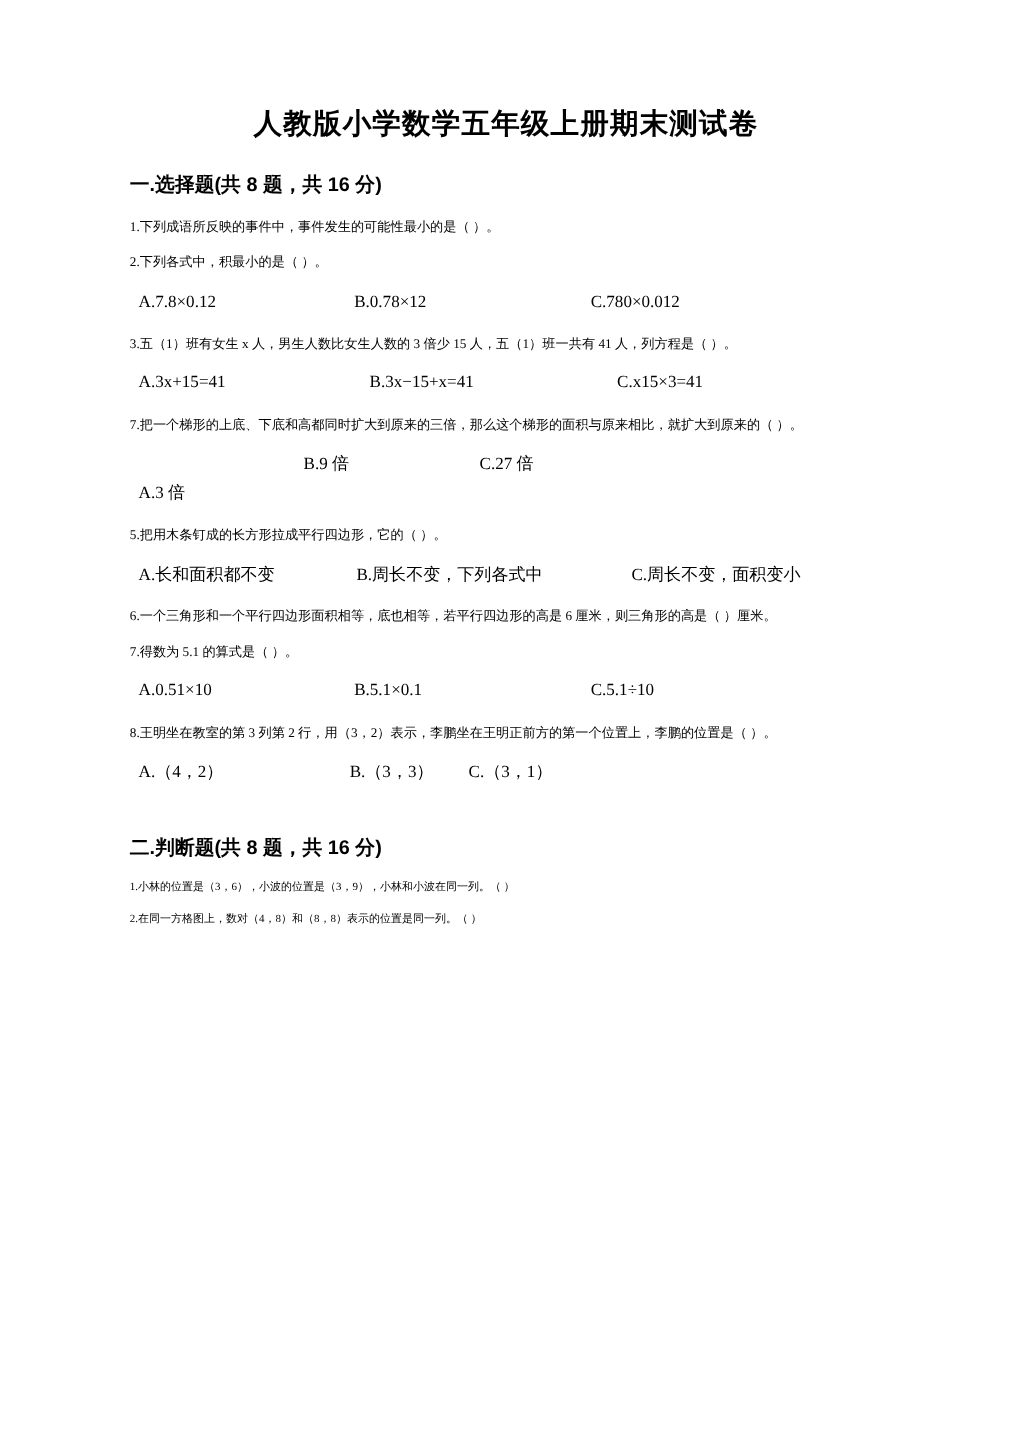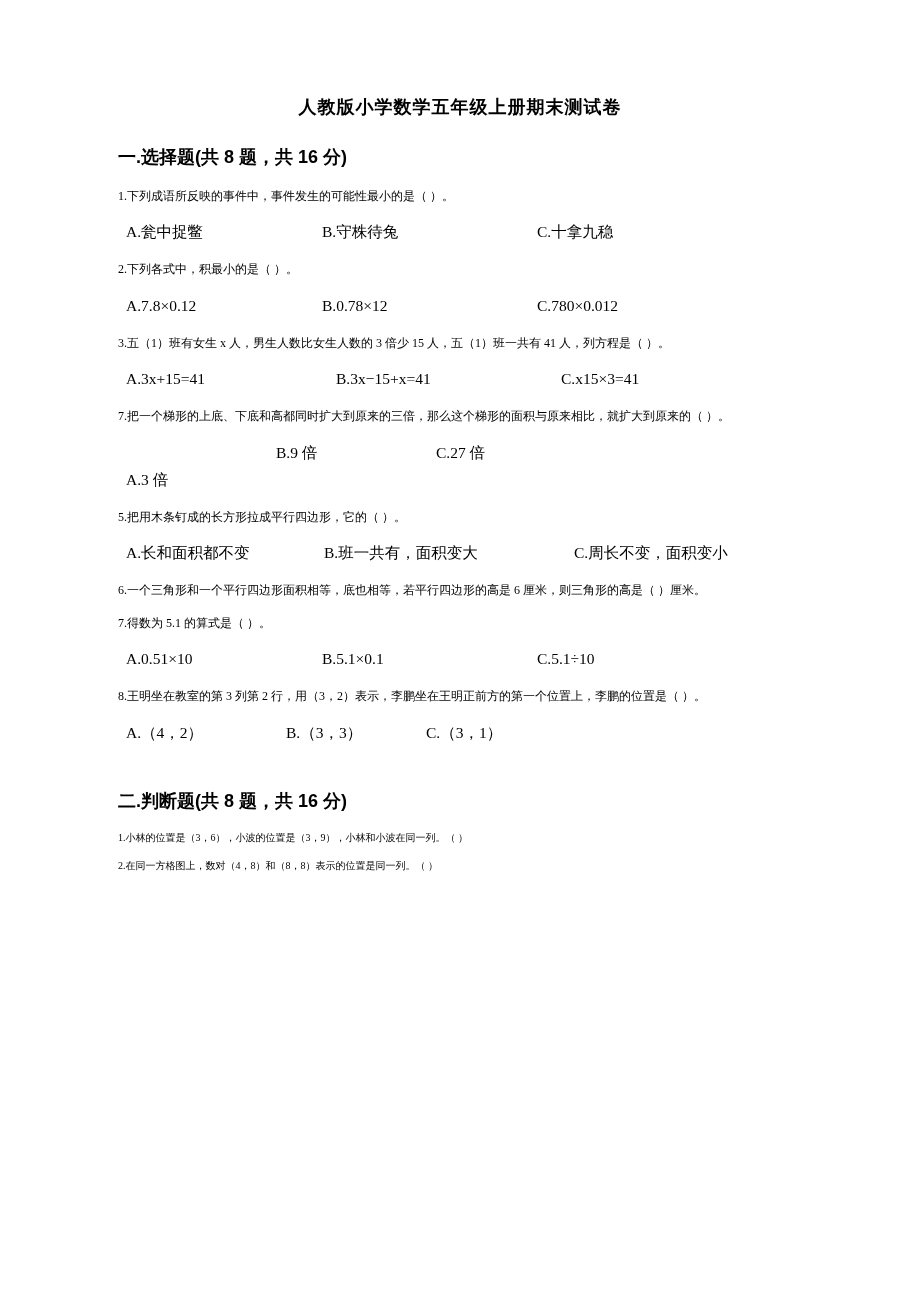--- a/index.html
+++ b/index.html
@@ -18,21 +18,21 @@
     width: 920px;
     height: 1302px;
     box-sizing: border-box;
     padding: 96px 118px 40px 118px;
     position: relative;
   }
   .doc-title {
     text-align: center;
     font-family: "Liberation Sans", "DejaVu Sans", sans-serif;
     font-weight: bold;
-    font-size: 18px;
+    font-size: 26px;
     letter-spacing: 1px;
     margin: 0 0 26px 0;
     line-height: 1.3;
   }
   .section-heading {
     font-family: "Liberation Sans", "DejaVu Sans", sans-serif;
     font-weight: bold;
     font-size: 18px;
     margin: 22px 0 16px 0;
     line-height: 1.4;
@@ -57,61 +57,58 @@
   .opt-a { margin-left: 8px; }
   .w-wide .opt-a { width: 196px; }
   .w-wide .opt-b { width: 215px; }
   .w-mid .opt-a  { width: 150px; margin-top: 27px; }
   .w-mid .opt-b  { width: 160px; }
   .w-narrow .opt-a { width: 210px; }
   .w-narrow .opt-b { width: 225px; }
   .w-q5 .opt-a { width: 198px; }
   .w-q5 .opt-b { width: 250px; }
   .w-q8 .opt-a { width: 160px; }
-  .w-q8 .opt-b { width: 140px; }
+  .w-q8 .opt-b { width: 140px; text-align: center; }
   .tf-item {
     font-size: 10px;
     line-height: 1.62;
     margin: 0 0 12px 0;
     text-align: justify;
   }
   .spacer-sm { height: 6px; }
 </style>
 </head>
 <body>
 
 <div class="page">
 
   <h1 class="doc-title">人教版小学数学五年级上册期末测试卷</h1>
 
   <div class="section-heading">一.选择题(共 8 题，共 16 分)</div>
 
   <p class="q-stem">1.下列成语所反映的事件中，事件发生的可能性最小的是（        ）。</p>
-  <div class="opts w-wide">
-    <span class="opt opt-a">A.瓮中捉鳖</span><span class="opt opt-b">B.守株待兔</span><span class="opt opt-c">C.十拿九稳</span>
-  </div>
 
   <p class="q-stem">2.下列各式中，积最小的是（       ）。</p>
   <div class="opts w-wide">
     <span class="opt opt-a">A.7.8×0.12</span><span class="opt opt-b">B.0.78×12</span><span class="opt opt-c">C.780×0.012</span>
   </div>
 
   <p class="q-stem">3.五（1）班有女生 x 人，男生人数比女生人数的 3 倍少 15 人，五（1）班一共有 41 人，列方程是（        ）。</p>
   <div class="opts w-narrow">
     <span class="opt opt-a">A.3x+15=41</span><span class="opt opt-b">B.3x−15+x=41</span><span class="opt opt-c">C.x15×3=41</span>
   </div>
 
   <p class="q-stem">7.把一个梯形的上底、下底和高都同时扩大到原来的三倍，那么这个梯形的面积与原来相比，就扩大到原来的（        ）。</p>
   <div class="opts w-mid">
     <span class="opt opt-a">A.3 倍</span><span class="opt opt-b">B.9 倍</span><span class="opt opt-c">C.27 倍</span>
   </div>
 
   <p class="q-stem">5.把用木条钉成的长方形拉成平行四边形，它的（       ）。</p>
   <div class="opts w-q5">
-    <span class="opt opt-a">A.长和面积都不变</span><span class="opt opt-b">B.班一共有，面积变大</span><span class="opt opt-c">C.周长不变，面积变小</span>
+    <span class="opt opt-a">A.长和面积都不变</span><span class="opt opt-b">B.周长不变，下列各式中</span><span class="opt opt-c">C.周长不变，面积变小</span>
   </div>
 
   <p class="q-stem">6.一个三角形和一个平行四边形面积相等，底也相等，若平行四边形的高是 6 厘米，则三角形的高是（        ）厘米。</p>
 
   <p class="q-stem">7.得数为 5.1 的算式是（        ）。</p>
   <div class="opts w-wide">
     <span class="opt opt-a">A.0.51×10</span><span class="opt opt-b">B.5.1×0.1</span><span class="opt opt-c">C.5.1÷10</span>
   </div>
 
   <p class="q-stem">8.王明坐在教室的第 3 列第 2 行，用（3，2）表示，李鹏坐在王明正前方的第一个位置上，李鹏的位置是（       ）。</p>

